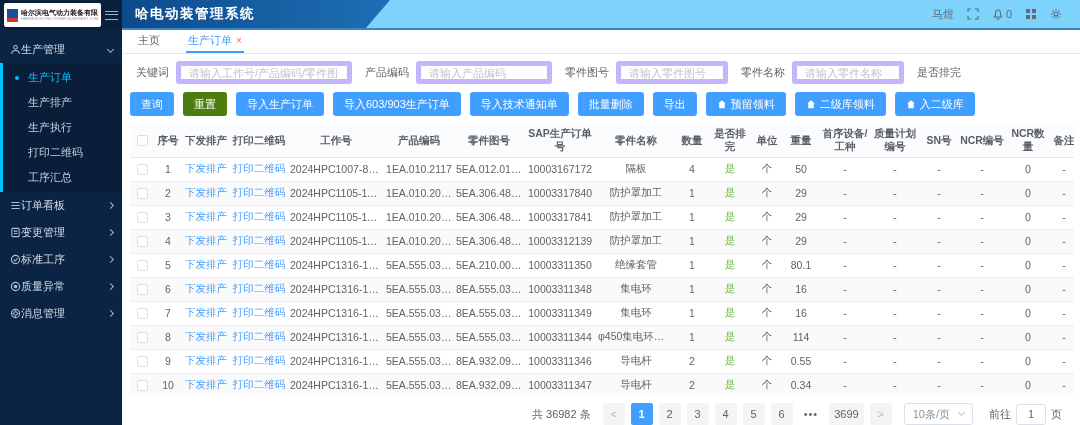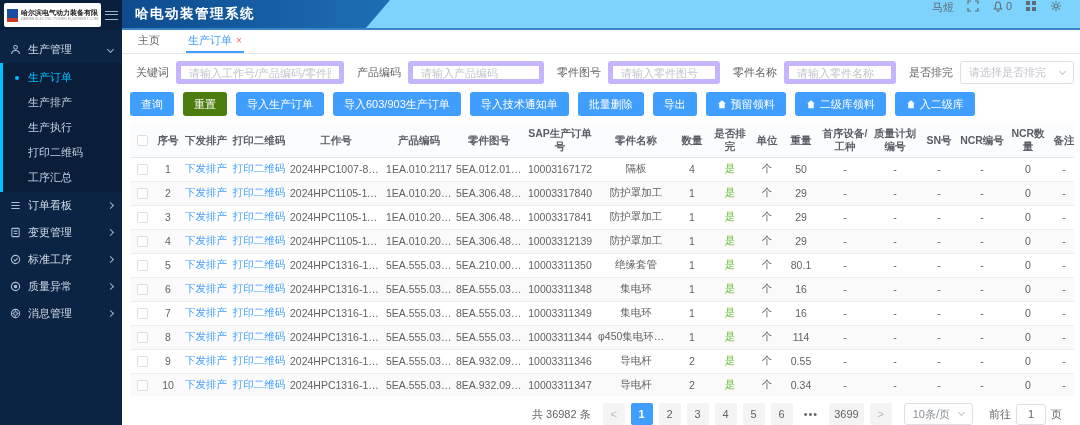--- a/index.html
+++ b/index.html
@@ -15,41 +15,41 @@
     gap:3px; padding:2px 3px; height:24px; }
   .logo-mark { width:11px; height:13px; flex-shrink:0;
     background:linear-gradient(180deg,#1a4fa0 0%,#1a4fa0 68%,#d03a2b 68%,#d03a2b 100%); }
   .logo-text { display:flex; flex-direction:column; overflow:hidden; line-height:1.15; }
   .logo-cn { font-size:7px; font-weight:bold; color:#222; white-space:nowrap; }
   .logo-en { font-size:3.5px; color:#999; white-space:nowrap; }
   .hamburger { width:13px; height:9px; flex-shrink:0; cursor:pointer;
     border-top:1.5px solid #9fb4cc; border-bottom:1.5px solid #9fb4cc; position:relative; }
   .hamburger::after { content:''; position:absolute; left:0; right:0; top:2.2px; height:1.5px; background:#9fb4cc; }
   .menu { flex:1; padding-top:6px; overflow:hidden; }
-  .menu-item { height:27px; display:flex; align-items:center; gap:7px; padding:0 9px; cursor:pointer; color:#d2dcea; }
+  .menu-item { height:27px; display:flex; align-items:center; padding:0 9px; cursor:pointer; color:#d2dcea; }
   .menu-item .micon { width:12px; height:12px; display:flex; align-items:center; justify-content:center; color:#aebfd4; }
   .menu-item .arrow { margin-left:auto; width:5px; height:5px; border-right:1.2px solid #9fb4cc;
     border-bottom:1.2px solid #9fb4cc; transform:rotate(-45deg); }
   .menu-item .arrow.down { transform:rotate(45deg); }
   .submenu { position:relative; background:#0a1e3a; padding:2px 0; }
   .submenu::before { content:''; position:absolute; left:0; top:0; bottom:0; width:3px; background:#00c0ff; }
   .submenu-item { height:25px; display:flex; align-items:center; padding-left:28px; cursor:pointer;
     color:#c4d1e1; position:relative; }
   .submenu-item.active { color:#00c0ff; }
   .submenu-item.active::before { content:''; position:absolute; left:15px; width:4px; height:4px;
     border-radius:50%; background:#00c0ff; }
 
   
   .main { flex:1; min-width:0; display:flex; flex-direction:column; background:#fff; }
   .topbar { height:30px; flex-shrink:0; border-bottom:2px solid #3a85c4; display:flex;
     align-items:stretch; justify-content:space-between; background:#7dd3fc; }
   .banner { min-width:268px; background:linear-gradient(90deg,#0d4a8d,#1e6fb4); color:#fff;
     font-weight:bold; font-size:13.5px; letter-spacing:1.5px; display:flex; align-items:center;
     padding:0 34px 0 13px; clip-path:polygon(0 0,100% 0,calc(100% - 24px) 100%,0 100%); }
-  .topbar-right { display:flex; align-items:flex-start; gap:13px; padding-right:18px; color:#5f6b77; font-size:11px; }
+  .topbar-right { display:flex; align-items:center; gap:13px; padding-right:18px; color:#5f6b77; font-size:11px; }
   .topbar-right .ticon { display:flex; align-items:center; gap:2px; color:#5f6b77; cursor:pointer; }
 
   .tabbar { height:24px; flex-shrink:0; border-bottom:1px solid #e4e7ed; display:flex;
     align-items:flex-end; gap:24px; padding-left:14px; font-size:11px; }
   .tab { padding:4px 2px 5px; color:#606266; cursor:pointer; }
   .tab.active { color:#409eff; border-bottom:2px solid #409eff; padding-bottom:3px; }
   .tab .close { color:#f56c6c; margin-left:4px; font-size:10px; }
 
   .content { flex:1; min-height:0; padding:7px 6px 0 8px; display:flex; flex-direction:column; }
 
@@ -229,24 +229,20 @@
       <div class="filter-bar">
           <span class="flabel">关键词</span>
           <input class="f-input" placeholder="请输入工作号/产品编码/零件图号" style="width: 176px;">
           <span class="flabel">产品编码</span>
           <input class="f-input" placeholder="请输入产品编码" style="width: 136px;">
           <span class="flabel">零件图号</span>
           <input class="f-input" placeholder="请输入零件图号" style="width: 112px;">
           <span class="flabel">零件名称</span>
           <input class="f-input" placeholder="请输入零件名称" style="width: 112px;">
           <span class="flabel">是否排完</span>
-          <span class="f-select" style="width: 124px;">
-            <span style="flex: 1 1 0%;">请选择是否排完</span>
-            <span class="chev"></span>
-          </span>
         </div>
       <div class="toolbar">
           <button class="btn primary">
             <span>查询</span>
           </button>
           <button class="btn warning">
             <span>重置</span>
           </button>
           <button class="btn primary">
             <span>导入生产订单</span>

